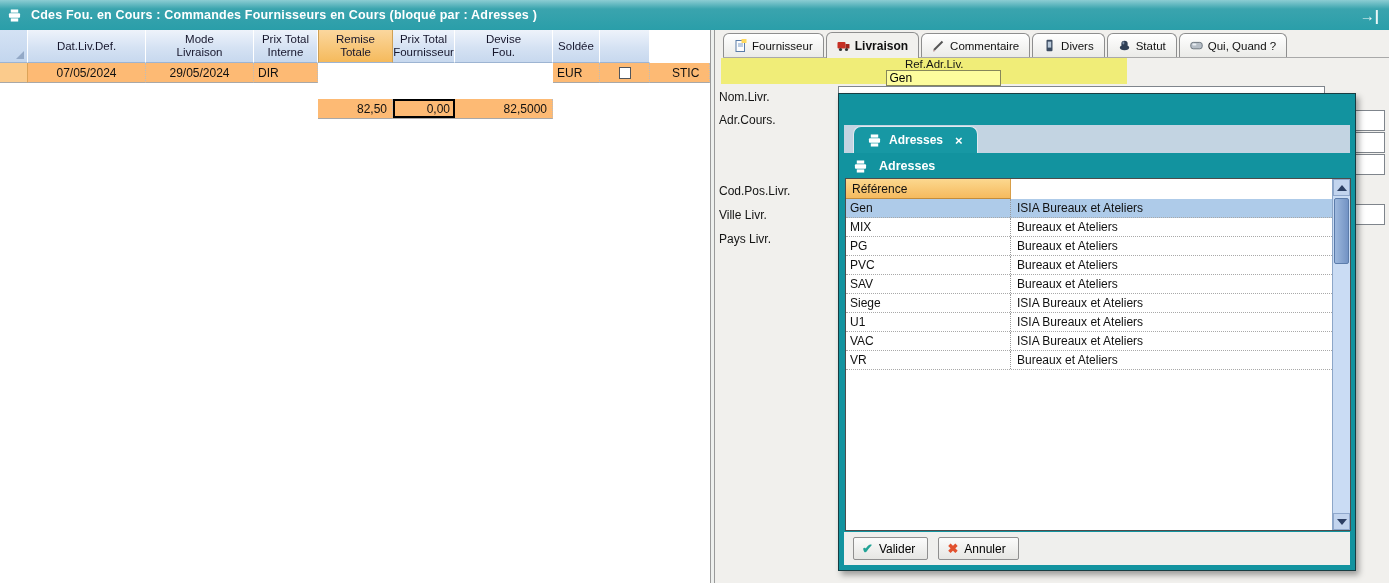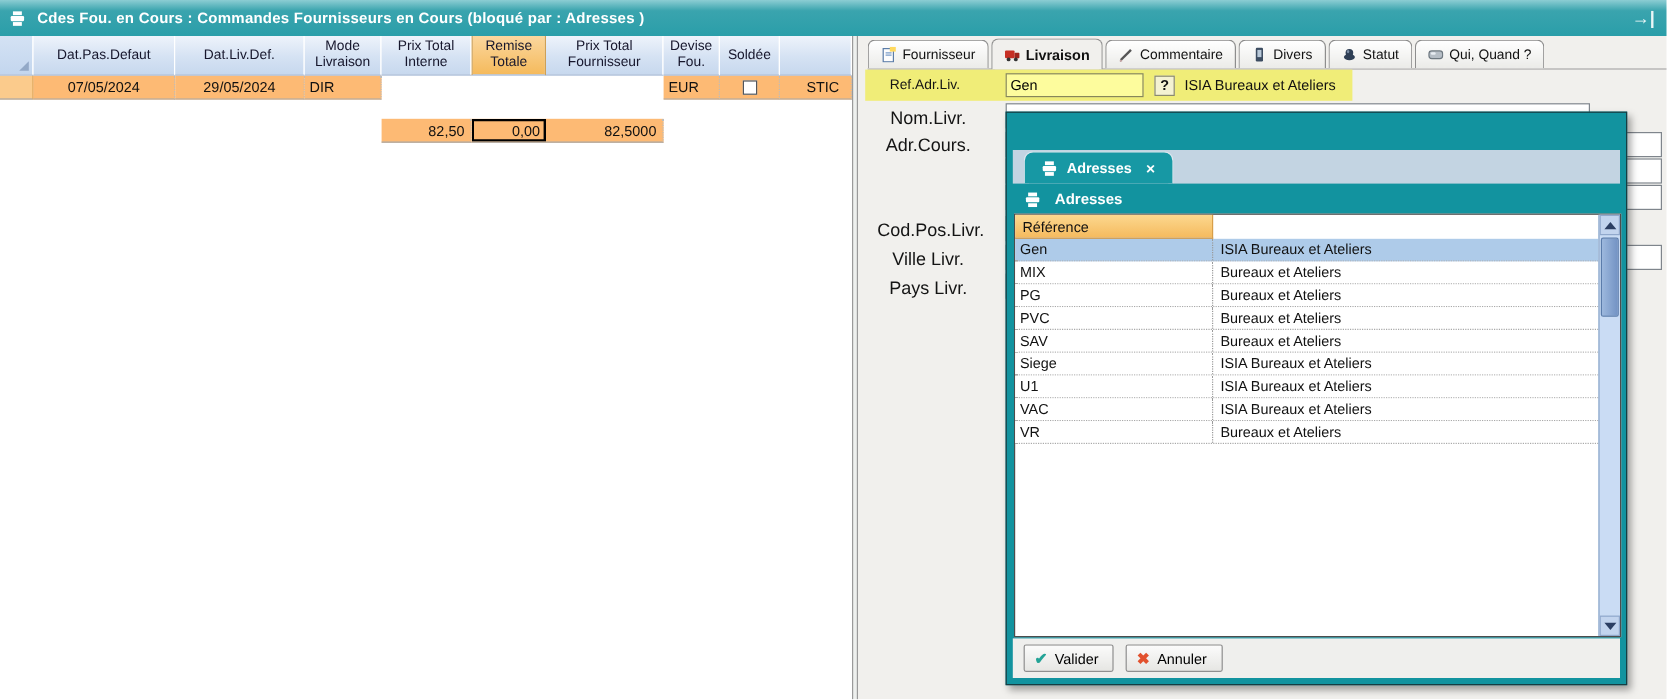--- a/index.html
+++ b/index.html
@@ -42,29 +42,29 @@
   
   .panel { position:absolute; left:715px; top:30px; width:674px; height:553px; background:#f1f0ed; }
   .tabs { position:absolute; left:8px; top:2px; right:0; height:26px; display:flex; align-items:flex-end; border-bottom:1px solid #a9a9a9; }
   .tab { display:flex; align-items:center; gap:5px; height:24px; padding:0 10px;
     background:linear-gradient(180deg,#ffffff,#ebebe8); border:1px solid #8e8e8e; border-bottom:none;
     border-radius:6px 6px 0 0; margin-right:2px; font-size:11.5px; white-space:nowrap; cursor:default; }
   .tab.active { height:26px; margin-bottom:-1px; background:#f1f0ed; font-weight:bold; font-size:12px; }
   .icon13 { width:13px; height:13px; display:inline-block; flex:0 0 auto; }
 
   .refrow { position:absolute; left:6px; top:28px; width:406px; height:26px; background:#f0ed78;
-    display:flex; align-items:center; }
+    display:flex; align-items:center;flex-direction:column; }
   .refrow .lbl { width:79px; text-align:right; font-size:11.5px; color:#141414; }
   .refinput { margin-left:38px; width:115px; height:20px; background:#fdfc9d; border:1px solid #87875a;
     font-size:12px; padding:0 3px; font-family:inherit; }
   .helpbtn { margin-left:9px; width:17px; height:17px; background:#f4f2d2; border:1px solid #8a8a6e;
     font-weight:bold; font-size:12px; display:flex; align-items:center; justify-content:center; cursor:default; }
   .refdesc { margin-left:8px; font-size:12px; color:#101010; white-space:nowrap; }
 
-  .flabel { position:absolute; left:16px; width:85px; text-align:center; font-size:15px; color:#141414; }
+  .flabel { position:absolute; left:4px; width:85px; text-align:left; font-size:12px; color:#141414; }
   .ffield { position:absolute; background:#fff; border:1px solid #7f858c; height:21px; }
 
   
   .dialog { position:absolute; left:838px; top:93px; width:518px; height:478px; background:#12939f;
     border:1px solid #173d42; box-shadow:3px 4px 6px rgba(0,0,0,.35); z-index:5; }
   .dlg-strip { position:absolute; left:5px; right:5px; top:31px; height:28px; background:#c3d4e2; }
   .dlg-tab { position:absolute; left:9px; bottom:0; height:27px; display:flex; align-items:center; gap:8px;
     padding:0 14px; background:#1798a4; border:1px solid #dfe9f0; border-bottom:none; border-radius:8px 8px 0 0;
     color:#fff; font-weight:bold; font-size:12px; cursor:default; }
   .dlg-tab .close { font-weight:bold; font-size:13px; margin-left:4px; cursor:default; }
@@ -108,21 +108,20 @@
       <rect x="1" y="4.2" width="12" height="4.6" rx="1" fill="#fff"></rect>
       <rect x="3" y="9.6" width="8" height="3.4" fill="#fff"></rect>
     </svg>
     <span class="ttl">Cdes Fou. en Cours : Commandes Fournisseurs en Cours  (bloqué par : Adresses )</span>
     <span class="navr">→|</span>
   </div>
 
   <div class="grid">
     <div class="grid-row">
       <div class="hcell corner"><span class="corner-tri"></span></div>
-      <div class="hcell">Dat.Pas.Defaut</div>
       <div class="hcell">Dat.Liv.Def.</div>
       <div class="hcell">Mode
 Livraison</div>
       <div class="hcell">Prix Total
 Interne</div>
       <div class="hcell hl">Remise
 Totale</div>
       <div class="hcell">Prix Total
 Fournisseur</div>
       <div class="hcell">Devise

